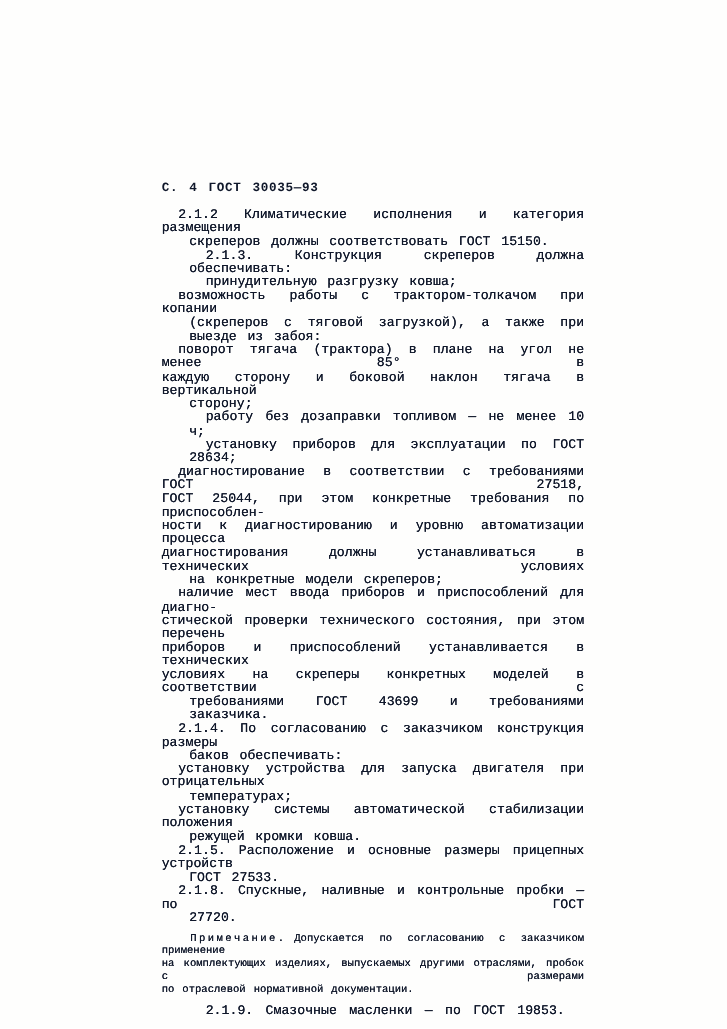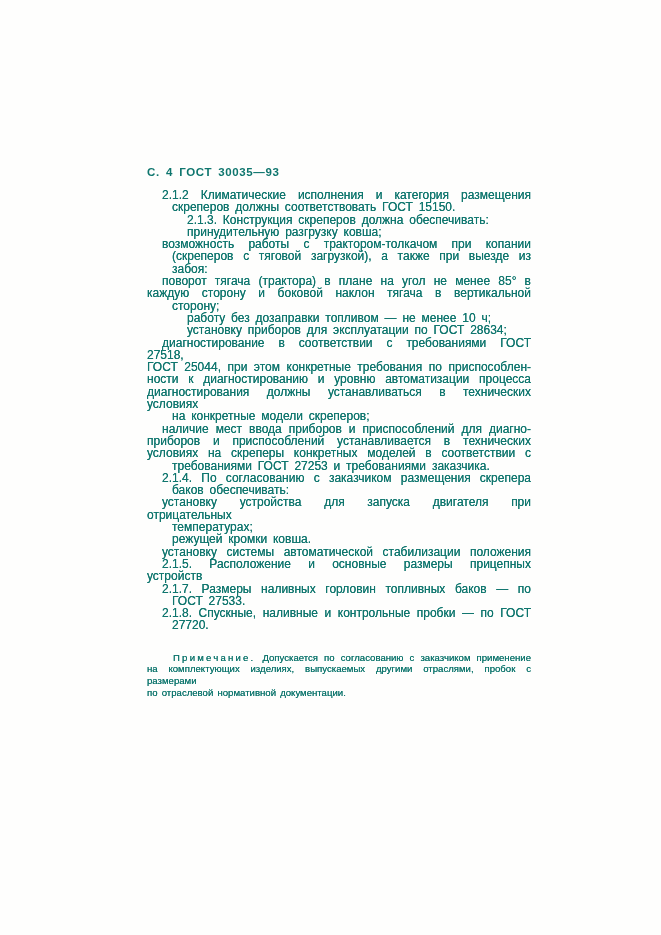--- a/index.html
+++ b/index.html
@@ -6,22 +6,22 @@
     margin: 0;
     padding: 0;
     background: #ffffff;
   }
   .page {
     position: relative;
     width: 661px;
     height: 935px;
     background: #fefefd;
     overflow: hidden;
-    font-family: Liberation Sans, sans-serif;
-    color: #0f766e;
+    font-family: Liberation Mono, monospace;
+    color: #0f172a;
   }
   .content {
     position: absolute;
     left: 147px;
     top: 166px;
     width: 384px;
   }
   .running-header {
     font-size: 11.5px;
     font-weight: bold;
@@ -38,21 +38,21 @@
     text-shadow: 0 0 0.45px currentColor;
   }
   .para { margin: 0; }
   .line {
     text-align: justify;
     text-align-last: justify;
   }
   .line.first { text-indent: 15px; }
   .line.last  { text-align-last: left; margin-left: 25px; }
   .note-block {
-    margin-top: 20px;
+    margin-top: 6px;
     font-size: 9.6px;
     line-height: 11.7px;
     word-spacing: 1.5px;
     text-shadow: 0 0 0.35px currentColor;
   }
   .nline {
     text-align: justify;
     text-align-last: justify;
   }
   .nline.first { text-indent: 26px; }
@@ -103,49 +103,54 @@
         </div>
         <div class="para">
           <div class="line first">диагностирование в соответствии с требованиями ГОСТ 27518,</div>
           <div class="line">ГОСТ 25044, при этом конкретные требования по приспособлен-</div>
           <div class="line">ности к диагностированию и уровню автоматизации процесса</div>
           <div class="line">диагностирования должны устанавливаться в технических условиях</div>
           <div class="line last">на конкретные модели скреперов;</div>
         </div>
         <div class="para">
           <div class="line first">наличие мест ввода приборов и приспособлений для диагно-</div>
+          <div class="line">стической проверки технического состояния, при этом перечень</div>
           <div class="line">приборов и приспособлений устанавливается в технических</div>
           <div class="line">условиях на скреперы конкретных моделей в соответствии с</div>
-          <div class="line last">требованиями ГОСТ 27253 и требованиями заказчика.</div>
+          <div class="line last">требованиями ГОСТ 43699 и требованиями заказчика.</div>
         </div>
         <div class="para">
-          <div class="line first">2.1.4. По согласованию с заказчиком размещения скрепера</div>
+          <div class="line first">2.1.4. По согласованию с заказчиком конструкция размеры</div>
           <div class="line last">баков обеспечивать:</div>
         </div>
         <div class="para">
           <div class="line first">установку устройства для запуска двигателя при отрицательных</div>
           <div class="line last">температурах;</div>
         </div>
         <div class="para">
+          <div class="line first">установку системы автоматической стабилизации положения</div>
           <div class="line last">режущей кромки ковша.</div>
-          <div class="line first">установку системы автоматической стабилизации положения</div>
         </div>
         <div class="para">
           <div class="line first">2.1.5. Расположение и основные размеры прицепных устройств</div>
         </div>
         <div class="para">
-          <div class="line first">2.1.7. Размеры наливных горловин топливных баков — по</div>
           <div class="line last">ГОСТ 27533.</div>
         </div>
         <div class="para">
           <div class="line first">2.1.8. Спускные, наливные и контрольные пробки — по ГОСТ</div>
           <div class="line last">27720.</div>
         </div>
       </div>
     <div class="note-block">
         <div class="para">
           <div class="nline first"><span class="note-label">Примечание.</span>Допускается по согласованию с заказчиком применение</div>
           <div class="nline">на комплектующих изделиях, выпускаемых другими отраслями, пробок с размерами</div>
           <div class="nline last">по отраслевой нормативной документации.</div>
         </div>
       </div>
+    <div class="closing-block">
+        <div class="para">
+          <div class="line first last">2.1.9. Смазочные масленки — по ГОСТ 19853.</div>
+        </div>
+      </div>
   </div>
 </div>
 
 </body></html>

